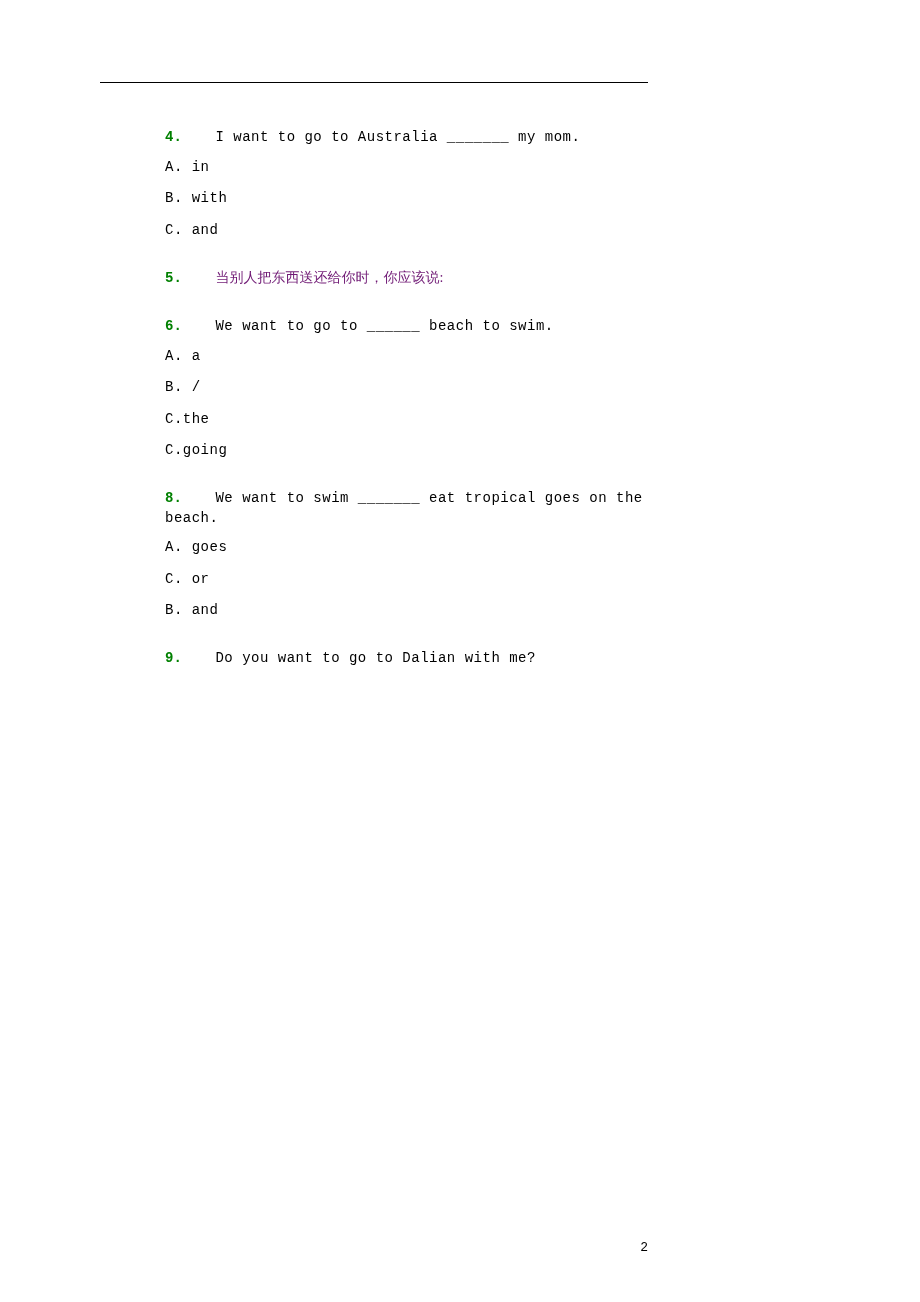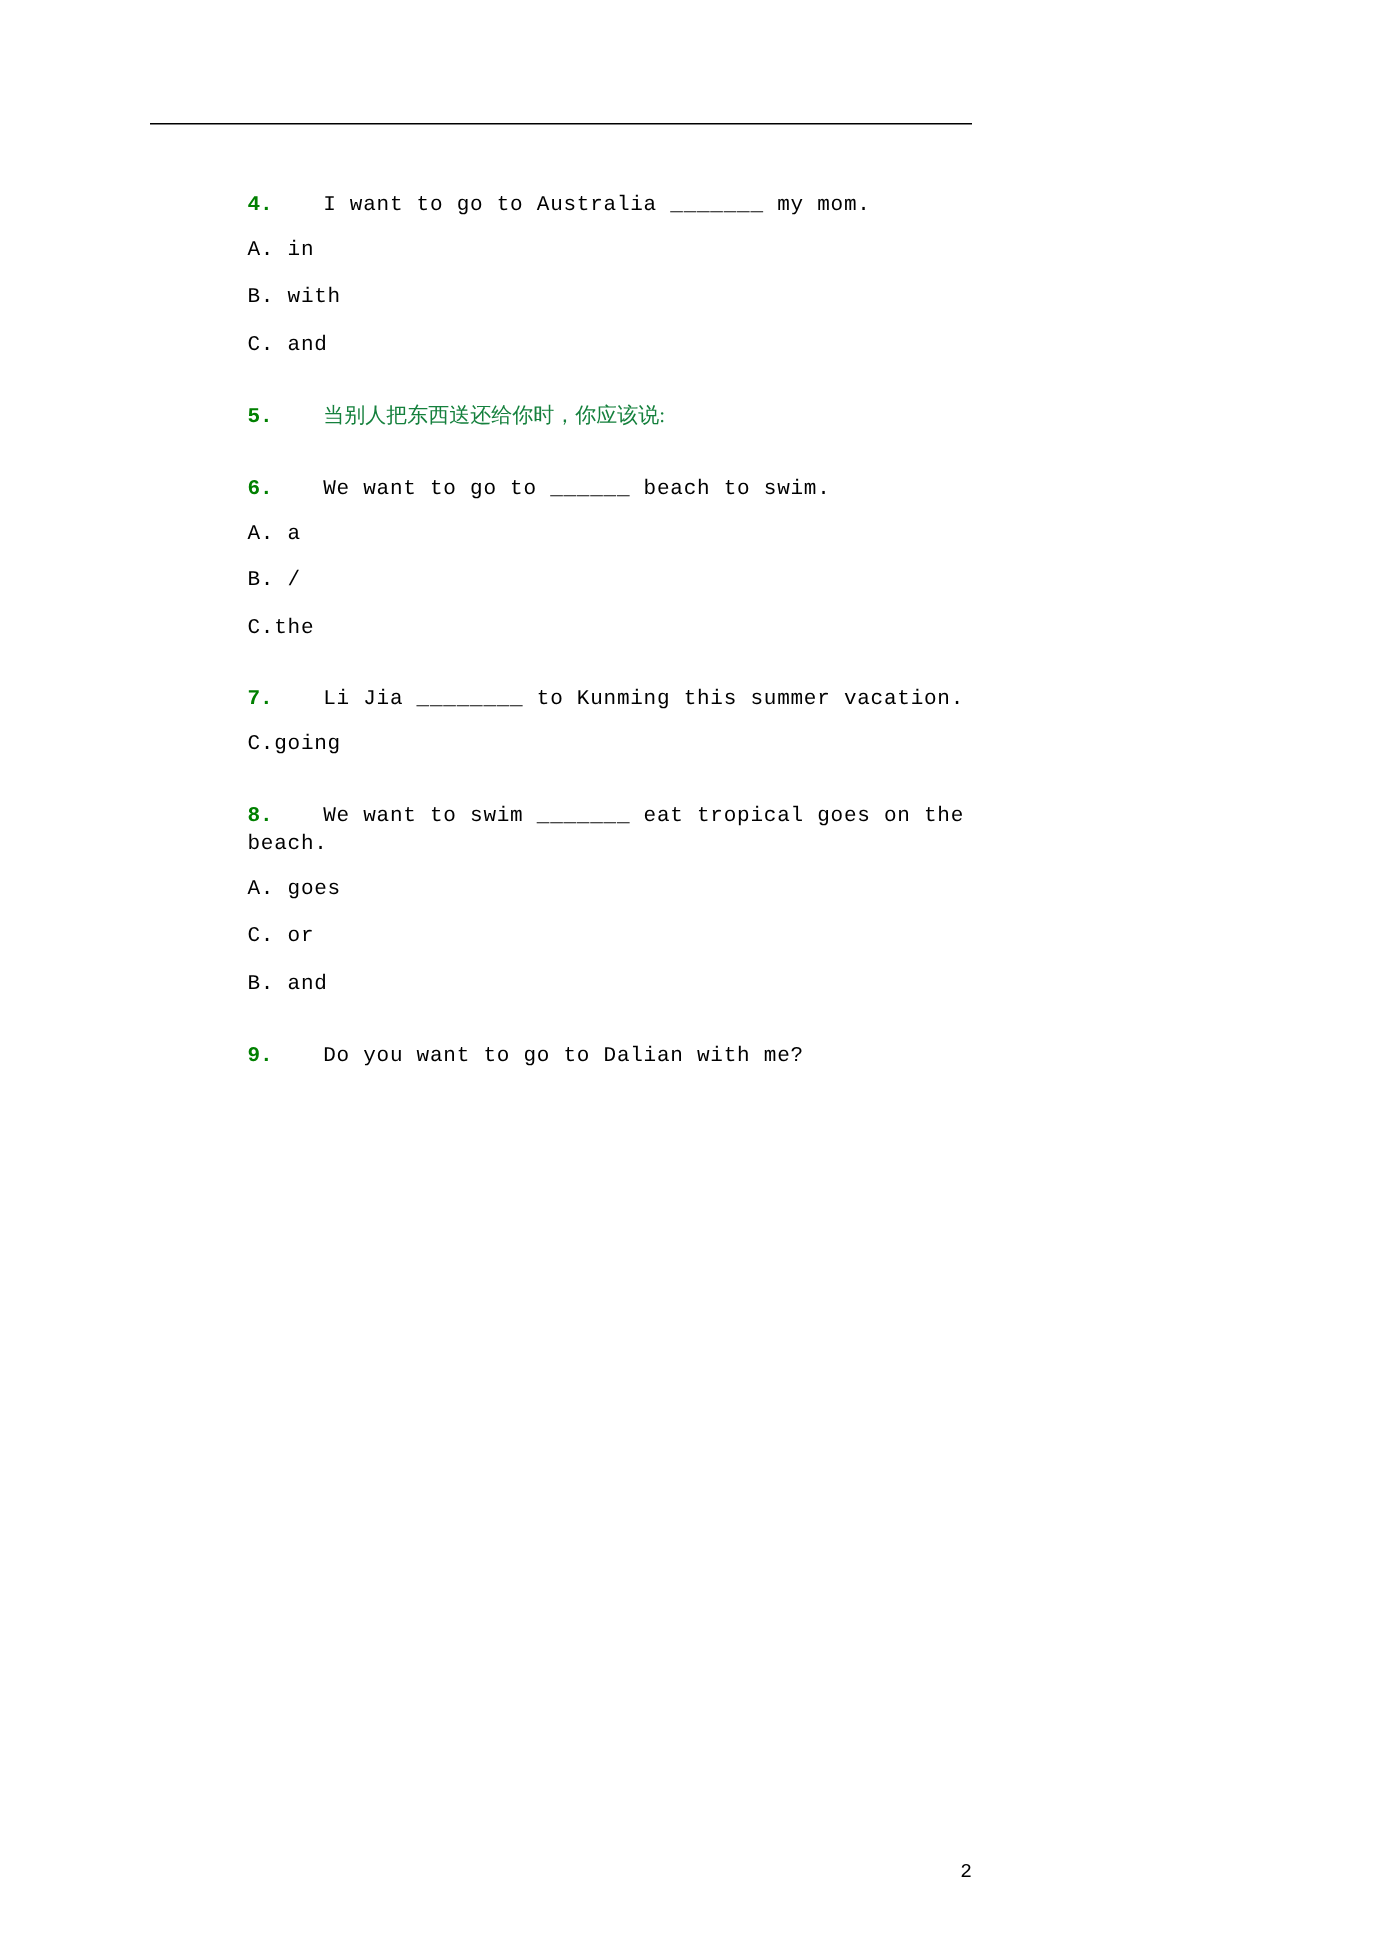--- a/index.html
+++ b/index.html
@@ -40,21 +40,21 @@
     color: #008000;
     font-weight: bold;
     font-family: "Courier New", monospace;
   }
   .qtext {
     color: #000000;
     font-family: "Courier New", monospace;
     letter-spacing: 0.5px;
   }
   .qtext-cn {
-    color: #15803d;
+    color: #701a75;
     font-family: "SimSun", "NSimSun", serif;
   }
   .options {
     margin-top: 4px;
   }
   .option {
     margin-bottom: 12px;
     font-family: "Courier New", monospace;
     letter-spacing: 0.5px;
   }
@@ -98,25 +98,20 @@
       <span class="qnum">6.</span>
       <span>&nbsp;&nbsp;</span>
       <span class="qtext">We want to go to ______ beach to swim.</span>
     </div>
     <div class="options">
       <div class="option">A. a</div>
       <div class="option">B. /</div>
       <div class="option">C.the</div>
     </div>
 
-    <div class="question">
-      <span class="qnum">7.</span>
-      <span>&nbsp;&nbsp;</span>
-      <span class="qtext">Li Jia ________ to Kunming this summer vacation.</span>
-    </div>
     <div class="options">
       <div class="option">C.going</div>
     </div>
 
     <div class="question">
       <span class="qnum">8.</span>
       <span>&nbsp;&nbsp;</span>
       <span class="qtext">We want to swim _______ eat tropical goes on the beach.</span>
     </div>
     <div class="options">

